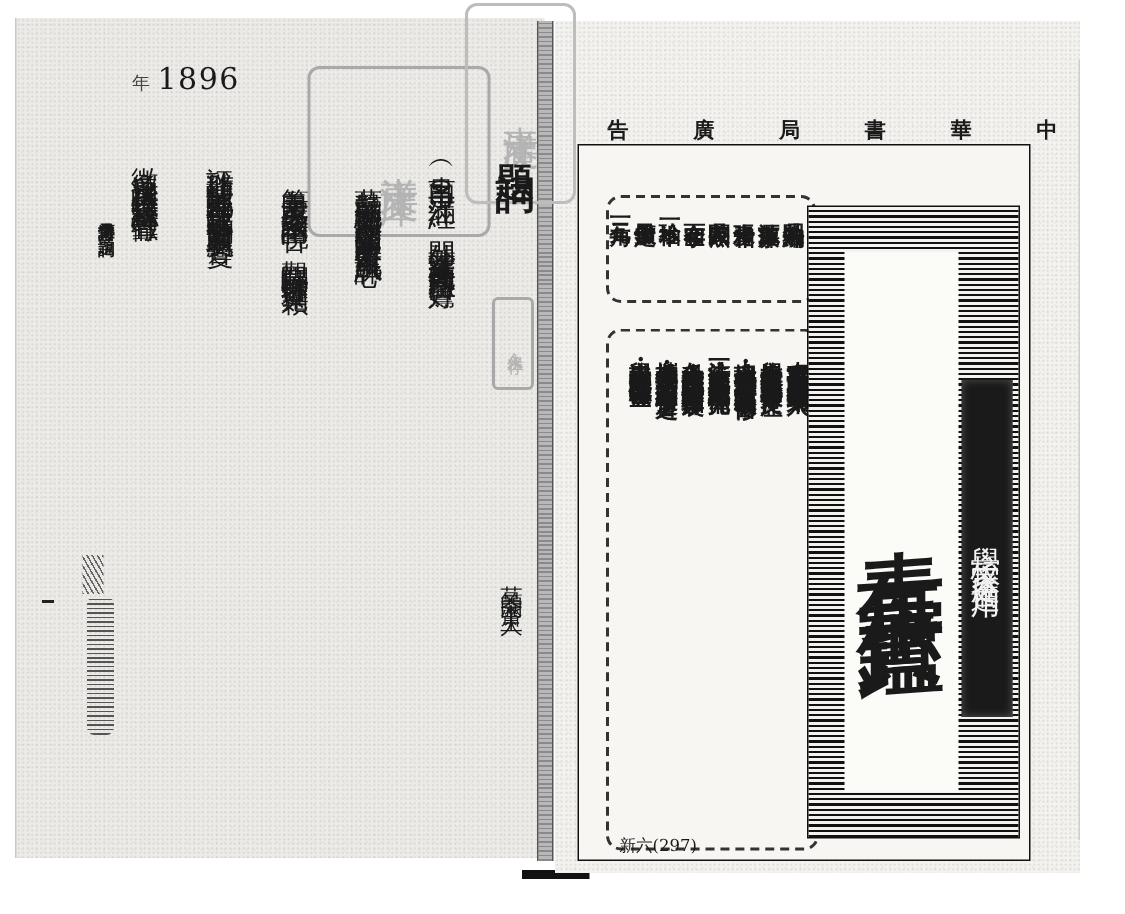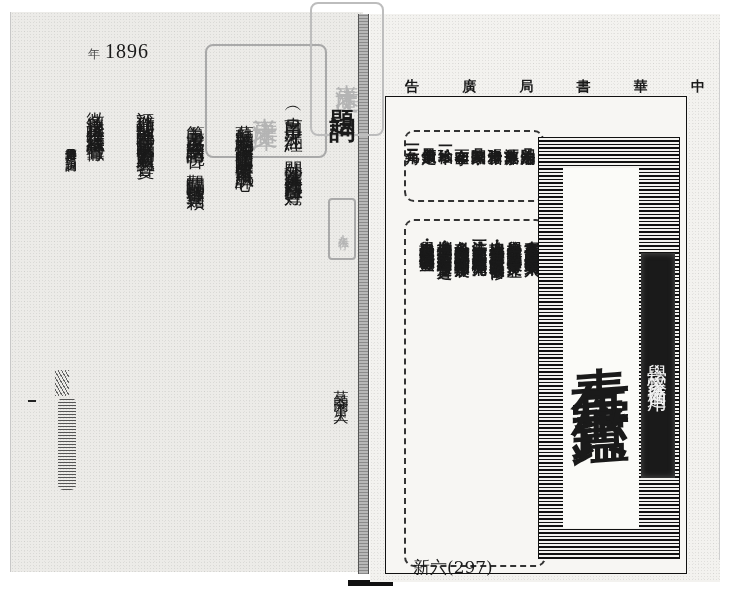--- a/index.html
+++ b/index.html
@@ -26,21 +26,21 @@
       border-left: 1px solid #555; border-right: 1px solid #555;
     }
     .spine-foot { position: absolute; left: 348px; top: 580px; width: 45px; height: 6px; background: #111; }
 
     .vcol {
       position: absolute;
       writing-mode: vertical-rl;
       text-orientation: upright;
       white-space: nowrap;
     }
-    .catalog-number { position: absolute; left: 88px; top: 40px; font-size: 20px; letter-spacing: 1px; font-family: Liberation Serif, serif; }
+    .catalog-number { position: absolute; left: 88px; top: 40px; font-size: 20px; letter-spacing: 1px; }
     .catalog-number .mark { font-size: 12px; color: #444; margin-right: 4px; }
 
     .stamp {
       position: absolute; border: 2px solid #a9a9a9; border-radius: 8px;
       color: #b4b4b4; display: flex; align-items: center; justify-content: center;
       font-size: 26px; writing-mode: vertical-rl; letter-spacing: 2px;
     }
     .stamp-small { border-radius: 4px; font-size: 11px; }
 
     .poem-title { left: 326px; top: 88px; font-size: 26px; font-weight: bold; letter-spacing: 6px; }
@@ -102,21 +102,21 @@
     .subtitle-band {
       position: absolute; left: 102px; top: 115px; width: 34px; height: 225px;
       background: #1a1a1a;
       display: flex; align-items: center; justify-content: center;
       box-shadow: inset 0 0 6px #555;
     }
     .subtitle-text {
       writing-mode: vertical-rl; text-orientation: upright;
       font-size: 20px; color: #f2f2f2; letter-spacing: 6px;
     }
-    .footer-code { position: absolute; left: 413px; top: 556px; font-size: 17px; }
+    .footer-code { position: absolute; left: 413px; top: 556px; font-size: 11px; }
     .page-edge-line { position: absolute; left: 719px; top: 40px; width: 1px; height: 520px; background: #cfcfcf; }
   </style>
 </head>
 <body>
 
 <div class="page" id="left-page"></div>
 <div class="spine"></div>
 <div class="spine-foot"></div>
 <div class="page" id="right-page"></div>
 <div class="page-edge-line"></div>

